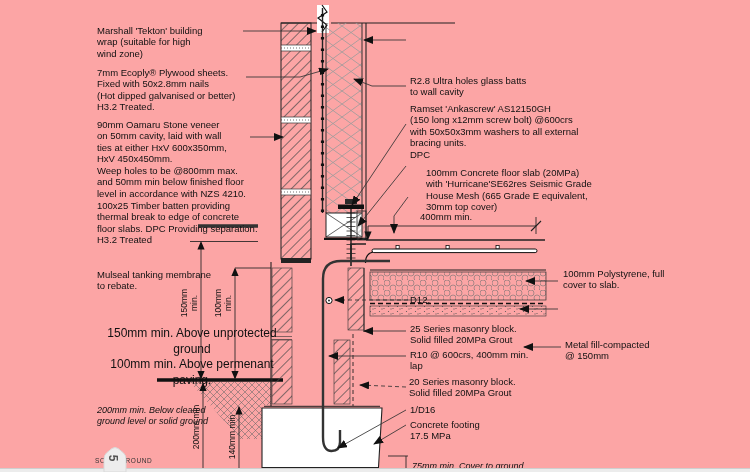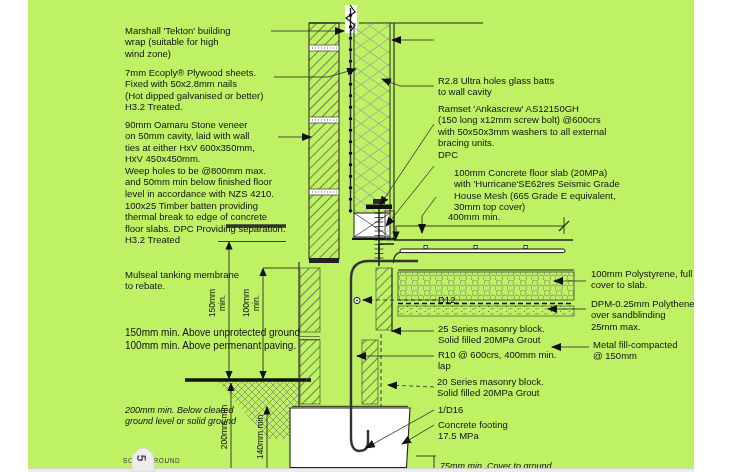--- a/index.html
+++ b/index.html
@@ -1,20 +1,20 @@
 <!DOCTYPE html>
 <html><head>
 <meta charset="utf-8">
 <style>
   html,body{margin:0;padding:0;background:#fff;}
-  #canvas{position:relative;width:666px;height:472px;background:#bef264;overflow:hidden;
-          font-family:"Liberation Sans",sans-serif;color:#111;margin-left:28px;}
+  #canvas{position:relative;width:750px;height:472px;background:#fca5a5;overflow:hidden;
+          font-family:"Liberation Sans",sans-serif;color:#111;}
   #linework{position:absolute;left:0;top:0;}
   .ann{position:absolute;font-size:9.5px;line-height:1.21;color:#111;white-space:pre-line;}
-  .sm{font-size:10px;line-height:1.3;}
+  .sm{font-size:12px;line-height:1.3;text-align:center;}
   .md{font-size:9px;font-style:italic;}
   .xs{font-size:6.5px;letter-spacing:.6px;color:#333;}
   .rot{transform:rotate(-90deg);transform-origin:0 0;font-size:8.5px;line-height:1.12;text-align:center;}
   #footer-strip{position:absolute;left:0;top:468px;width:750px;height:4px;background:#ececec;border-top:1px solid #cfcfcf;}
   #pin{position:absolute;left:102px;top:446px;width:26px;height:26px;}
   #pin .pin-num{position:absolute;left:8px;top:5px;font-size:12px;font-weight:bold;color:#555;transform:rotate(90deg);}
 </style>
 </head>
 <body>
 
@@ -242,23 +242,20 @@
   <div class="ann" style="left:410px;top:349px;width:170px">R10 @ 600crs, 400mm min.
 lap</div>
   <div class="ann" style="left:409px;top:376px;width:160px">20 Series masonry block.
 Solid filled 20MPa Grout</div>
   <div class="ann" style="left:410px;top:404px;width:60px">1/D16</div>
   <div class="ann" style="left:410px;top:419px;width:110px">Concrete footing
 17.5 MPa</div>
   <div class="ann md" style="left:412px;top:461px;width:160px">75mm min. Cover to ground</div>
   <div class="ann" style="left:563px;top:268px;width:150px">100mm Polystyrene, full
 cover to slab.</div>
-  <div class="ann" style="left:563px;top:298px;width:150px">DPM-0.25mm Polythene
-over sandblinding
-25mm max.</div>
   <div class="ann" style="left:565px;top:339px;width:140px">Metal fill-compacted
 @ 150mm</div>
 
   <div id="footer-strip"></div>
 
   <div id="pin">
     <svg width="26" height="26" viewBox="0 0 26 26">
       <path d="M2,26 V13 Q2,9 5,6.5 L10,2.5 Q13,0.5 16,2.5 L21,6.5 Q24,9 24,13 V26 Z" fill="#ededed" stroke="#d9d9d9" stroke-width="1"></path>
     </svg>
     <span class="pin-num">5</span>

